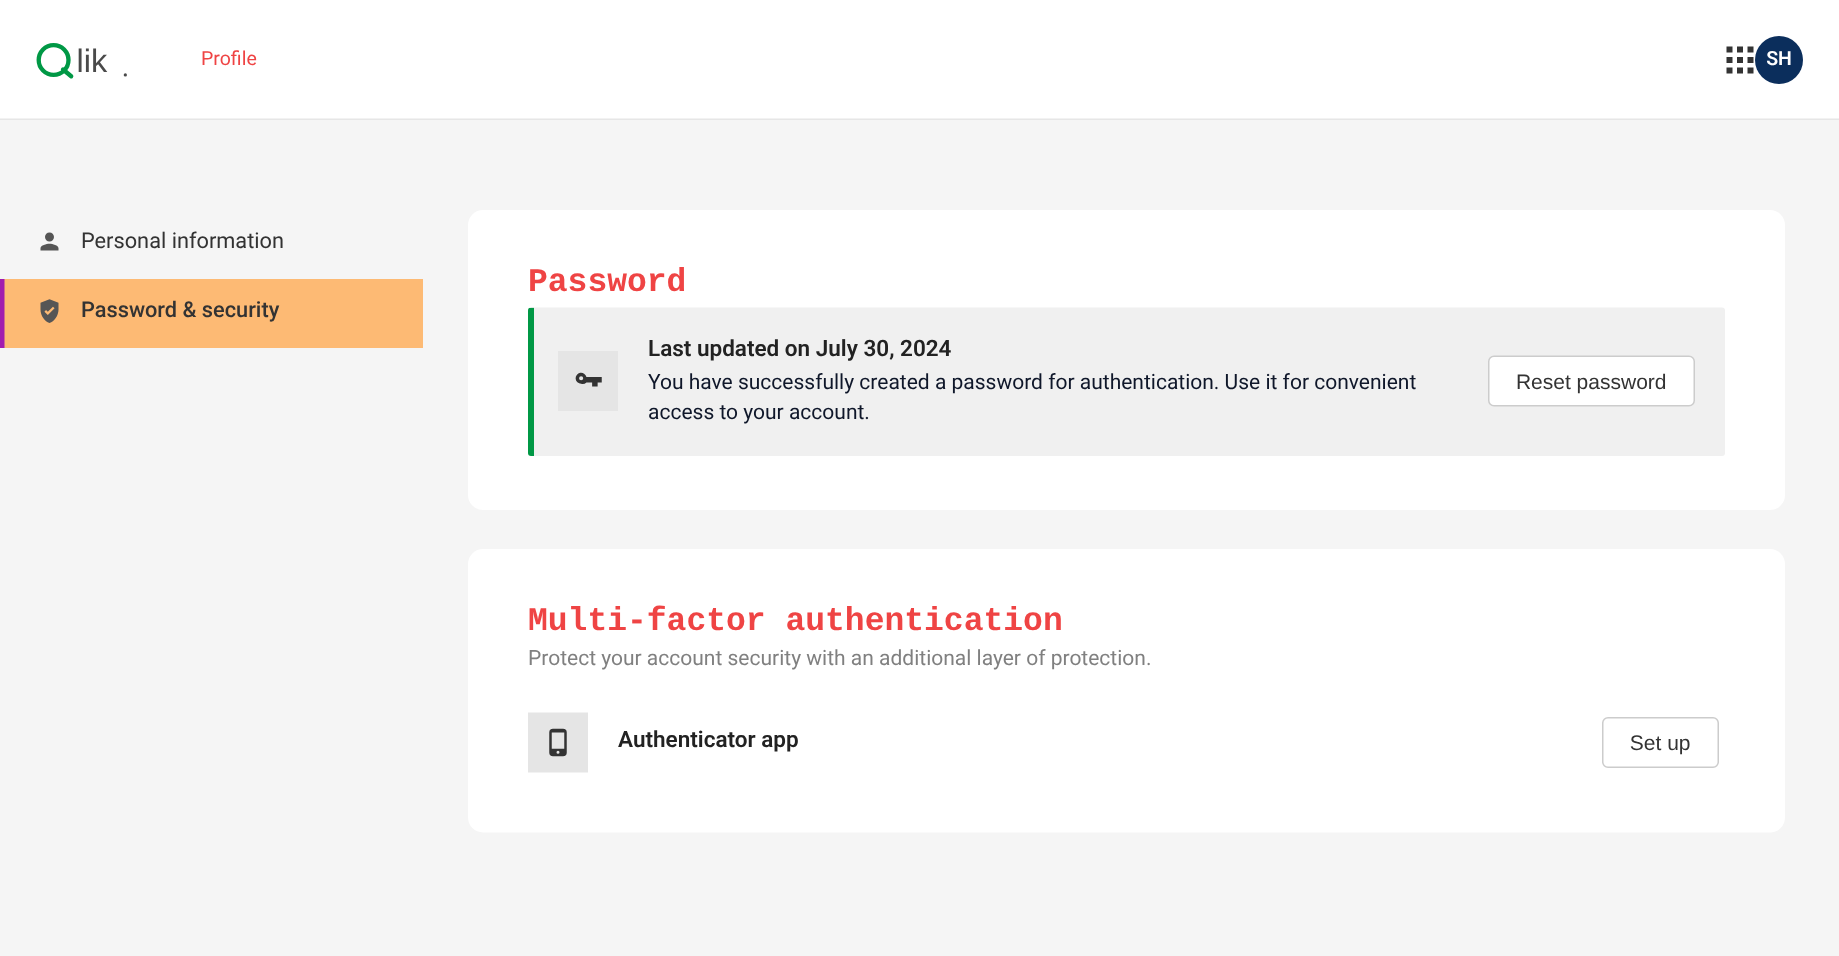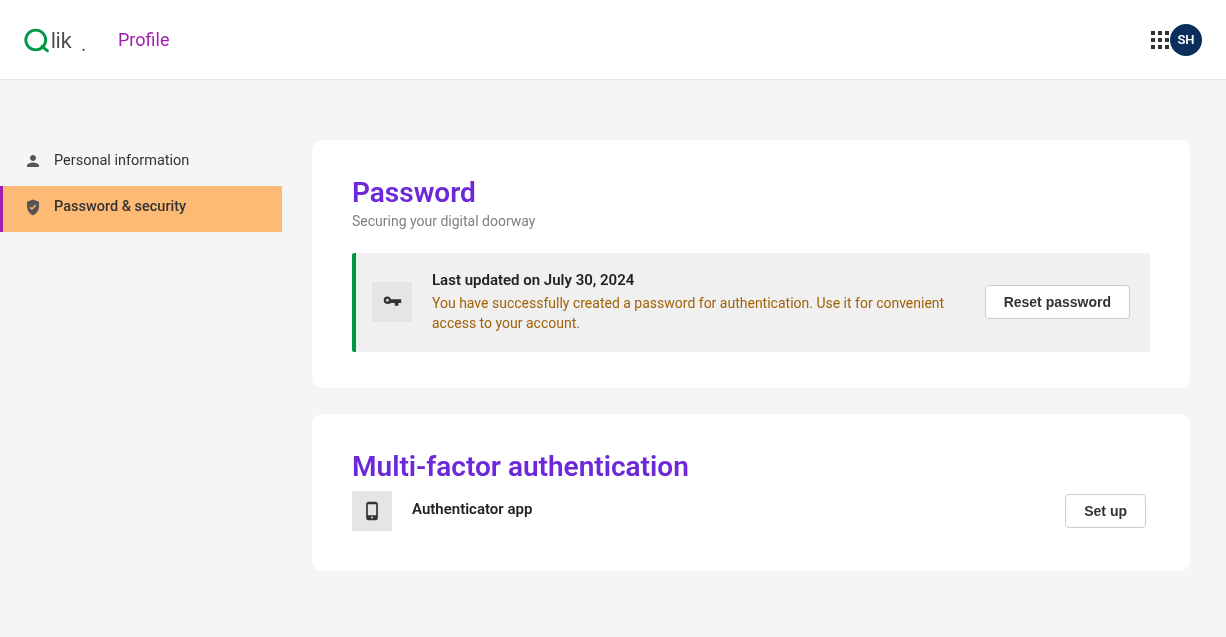--- a/index.html
+++ b/index.html
@@ -12,21 +12,21 @@
     background: #fff;
     border-bottom: 1px solid #e6e6e6;
     height: 80px;
     display: flex;
     align-items: center;
     justify-content: space-between;
     padding: 0 24px;
   }
   .header-left { display: flex; align-items: center; gap: 12px; }
   .logo { display: flex; align-items: center; }
-  .header-label { font-size: 18px; color: #a21caf; margin-left: 8px; }
+  .header-label { font-size: 13px; color: #ef4444; margin-left: 24px; }
   .header-right { display: flex; align-items: center; gap: 1px; }
   .apps-grid {
     display: grid;
     grid-template-columns: repeat(3, 4px);
     grid-template-rows: repeat(3, 4px);
     gap: 3px;
     cursor: pointer;
   }
   .apps-grid span { width:4px; height:4px; background:#333; display:block; }
   .avatar {
@@ -53,49 +53,49 @@
     font-weight: 500;
   }
   .sidebar-item svg { width: 18px; height: 18px; fill: #555; }
   .main { flex: 1; padding-top: 28px; padding-right: 36px; }
   .card {
     background: #fff;
     border-radius: 10px;
     padding: 36px 40px;
     margin-bottom: 26px;
   }
-  .section-title { font-size: 28px; font-weight: 600; color: #6d28d9; margin-bottom: 4px; }
+  .section-title { font-size: 22px; font-weight: 600; color: #ef4444; margin-bottom: 4px; font-family: Liberation Mono, monospace; }
   .section-sub { font-size: 14px; color: #808080; margin-bottom: 24px; }
   .info-box {
     background: #f0f0f0;
     border-left: 4px solid #009845;
     border-radius: 2px;
     display: flex; align-items: center; gap: 20px;
     padding: 18px 20px 18px 16px;
   }
   .info-box-plain {
     display: flex; align-items: center; gap: 20px;
     padding: 4px 4px 4px 0;
   }
   .icon-square {
     width: 40px; height: 40px;
     background: #e5e5e5;
     display: flex; align-items: center; justify-content: center;
     flex-shrink: 0;
   }
   .info-text { flex: 1; }
   .info-title { font-weight: 600; font-size: 15px; color: #222; margin-bottom: 4px; }
-  .info-desc { font-size: 14px; color: #a16207; line-height: 1.45; }
+  .info-desc { font-size: 14px; color: #0f172a; line-height: 1.45; }
   .btn {
     background: #fff;
     border: 1px solid #ccc;
     border-radius: 4px;
     padding: 8px 18px;
     font-size: 14px;
-    font-weight: 700;
+    font-weight: 400;
     color: #333;
     cursor: pointer;
     white-space: nowrap;
   }
 </style>
 </head>
 <body>
 
 <div class="header">
   <div class="header-left">
@@ -142,37 +142,37 @@
           </svg>
       </span>
       <span>Password &amp; security</span>
     </div>
   </div>
 
   <div class="main">
 
     <div class="card">
       <div class="section-title">Password</div>
-      <div class="section-sub">Securing your digital doorway</div>
       <div class="info-box">
         <div class="icon-square">
           <svg width="22" height="22" viewBox="0 0 24 24" fill="#333">
               <path d="M7 14a4 4 0 1 1 3.87-5H22v4h-3v3h-4v-3h-4.13A4 4 0 0 1 7 14zm0-2.5A1.5 1.5 0 1 0 7 8.5a1.5 1.5 0 0 0 0 3z"></path>
             </svg>
         </div>
         <div class="info-text">
           <div class="info-title">Last updated on July 30, 2024</div>
           <div class="info-desc">You have successfully created a password for authentication. Use it for convenient access to your account.</div>
         </div>
         <button class="btn">Reset password</button>
       </div>
     </div>
 
     <div class="card">
       <div class="section-title">Multi-factor authentication</div>
+      <div class="section-sub">Protect your account security with an additional layer of protection.</div>
       <div class="info-box-plain">
         <div class="icon-square">
           <svg width="20" height="20" viewBox="0 0 24 24" fill="#333">
               <path d="M16 1H8a3 3 0 0 0-3 3v16a3 3 0 0 0 3 3h8a3 3 0 0 0 3-3V4a3 3 0 0 0-3-3zm-4 20a1.2 1.2 0 1 1 0-2.4 1.2 1.2 0 0 1 0 2.4zm5-4H7V4h10v13z"></path>
             </svg>
         </div>
         <div class="info-text">
           <div class="info-title">Authenticator app</div>
         </div>
         <button class="btn">Set up</button>

